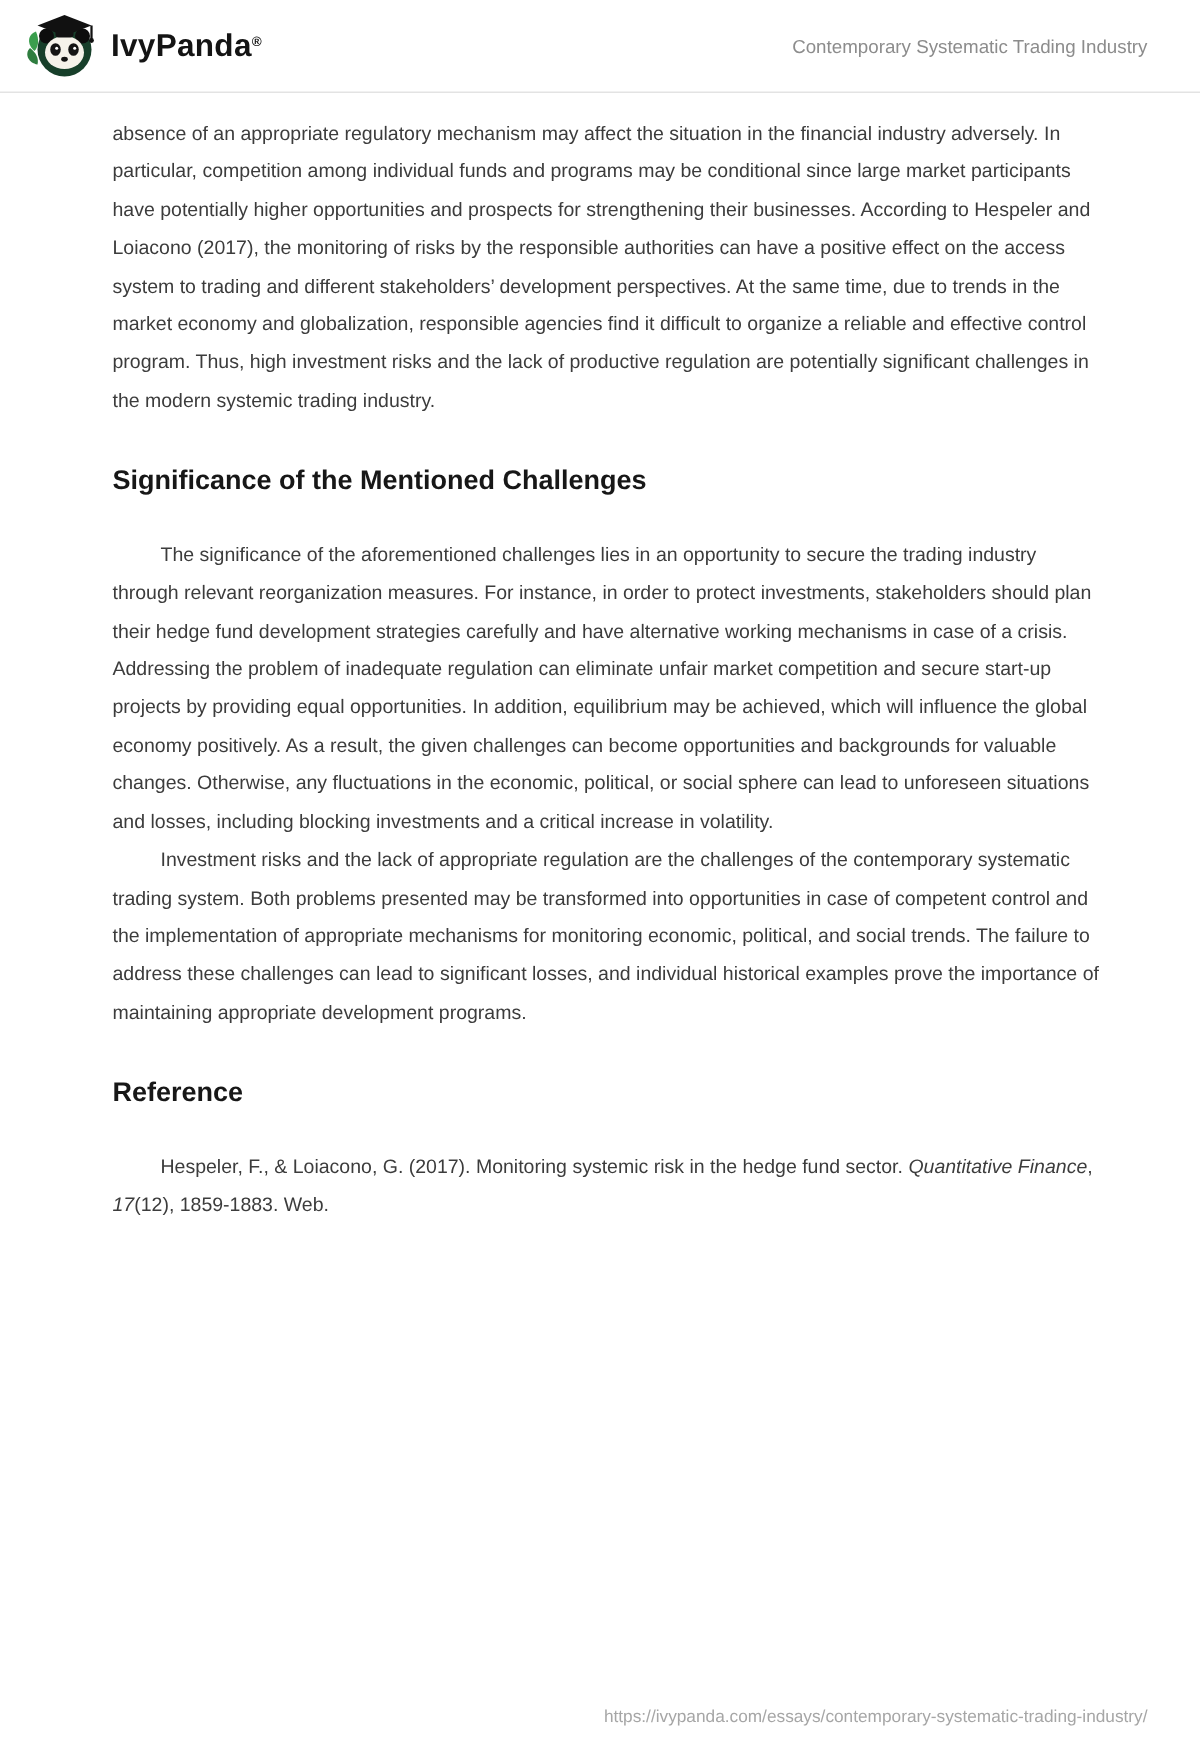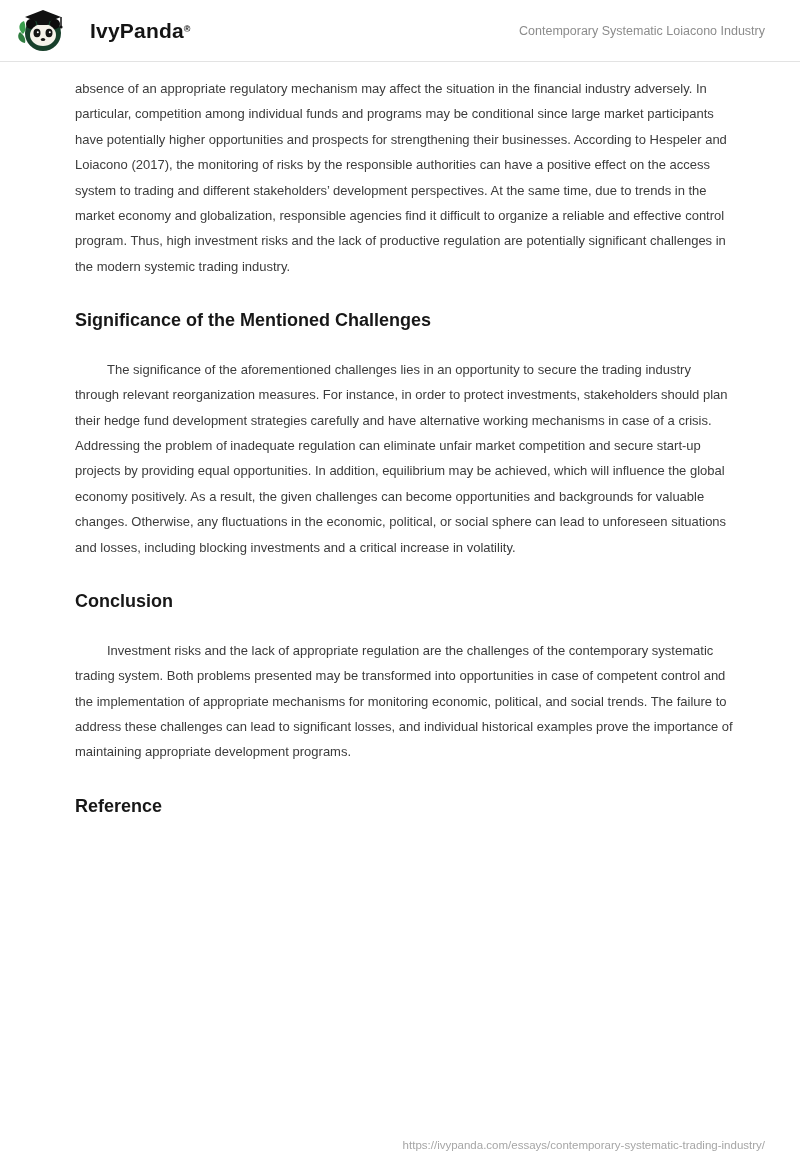--- a/index.html
+++ b/index.html
@@ -19,21 +19,21 @@
     height: 62px;
     display: flex;
     align-items: center;
     justify-content: space-between;
     padding: 0 35px 0 16px;
     border-bottom: 1px solid #e3e3e3;
   }
   .brand {
     display: flex;
     align-items: center;
-    gap: 26px;
+    gap: 10px;
   }
   .logo { width: 48px; height: 48px; display: inline-flex; }
   .brand-name {
     font-size: 21px;
     font-weight: 700;
     color: #141414;
     letter-spacing: 0.2px;
   }
   .brand-reg {
     font-size: 9px;
@@ -100,32 +100,34 @@
           <polygon points="27,3 45,10 27,17 9,10" fill="#111111"></polygon>
           <rect x="21" y="13" width="12" height="5" rx="2" fill="#111111"></rect>
           <line x1="45" y1="10" x2="45" y2="19" stroke="#111111" stroke-width="1.5"></line>
           <circle cx="45" cy="20" r="1.6" fill="#111111"></circle>
         </svg>
       </span>
       <span>
         <span class="brand-name">IvyPanda</span><sup class="brand-reg">®</sup>
       </span>
     </div>
-    <div class="doc-title">Contemporary Systematic Loiacono Industry</div>
+    <div class="doc-title">Contemporary Systematic Trading Industry</div>
   </header>
 
   <main class="content">
     <p class="body-para">absence of an appropriate regulatory mechanism may affect the situation in the financial industry adversely. In particular, competition among individual funds and programs may be conditional since large market participants have potentially higher opportunities and prospects for strengthening their businesses. According to Hespeler and Loiacono (2017), the monitoring of risks by the responsible authorities can have a positive effect on the access system to trading and different stakeholders’ development perspectives. At the same time, due to trends in the market economy and globalization, responsible agencies find it difficult to organize a reliable and effective control program. Thus, high investment risks and the lack of productive regulation are potentially significant challenges in the modern systemic trading industry.</p>
 
     <h1 class="section-heading">Significance of the Mentioned Challenges</h1>
     <p class="body-para indent">The significance of the aforementioned challenges lies in an opportunity to secure the trading industry through relevant reorganization measures. For instance, in order to protect investments, stakeholders should plan their hedge fund development strategies carefully and have alternative working mechanisms in case of a crisis. Addressing the problem of inadequate regulation can eliminate unfair market competition and secure start-up projects by providing equal opportunities. In addition, equilibrium may be achieved, which will influence the global economy positively. As a result, the given challenges can become opportunities and backgrounds for valuable changes. Otherwise, any fluctuations in the economic, political, or social sphere can lead to unforeseen situations and losses, including blocking investments and a critical increase in volatility.</p>
 
-    <h1 class="section-heading">Conclusion</h1>
     <p class="body-para indent">Investment risks and the lack of appropriate regulation are the challenges of the contemporary systematic trading system. Both problems presented may be transformed into opportunities in case of competent control and the implementation of appropriate mechanisms for monitoring economic, political, and social trends. The failure to address these challenges can lead to significant losses, and individual historical examples prove the importance of maintaining appropriate development programs.</p>
 
     <h1 class="section-heading">Reference</h1>
+    <p class="body-para indent">
+      <span>Hespeler, F., &amp; Loiacono, G. (2017). Monitoring systemic risk in the hedge fund sector. </span><em>Quantitative Finance</em><span>, </span><em>17</em><span>(12), 1859-1883. Web.</span>
+    </p>
   </main>
 
   <footer class="page-footer">
     <span class="footer-url">https://ivypanda.com/essays/contemporary-systematic-trading-industry/</span>
   </footer>
 
 </div>
 
 </body></html>

